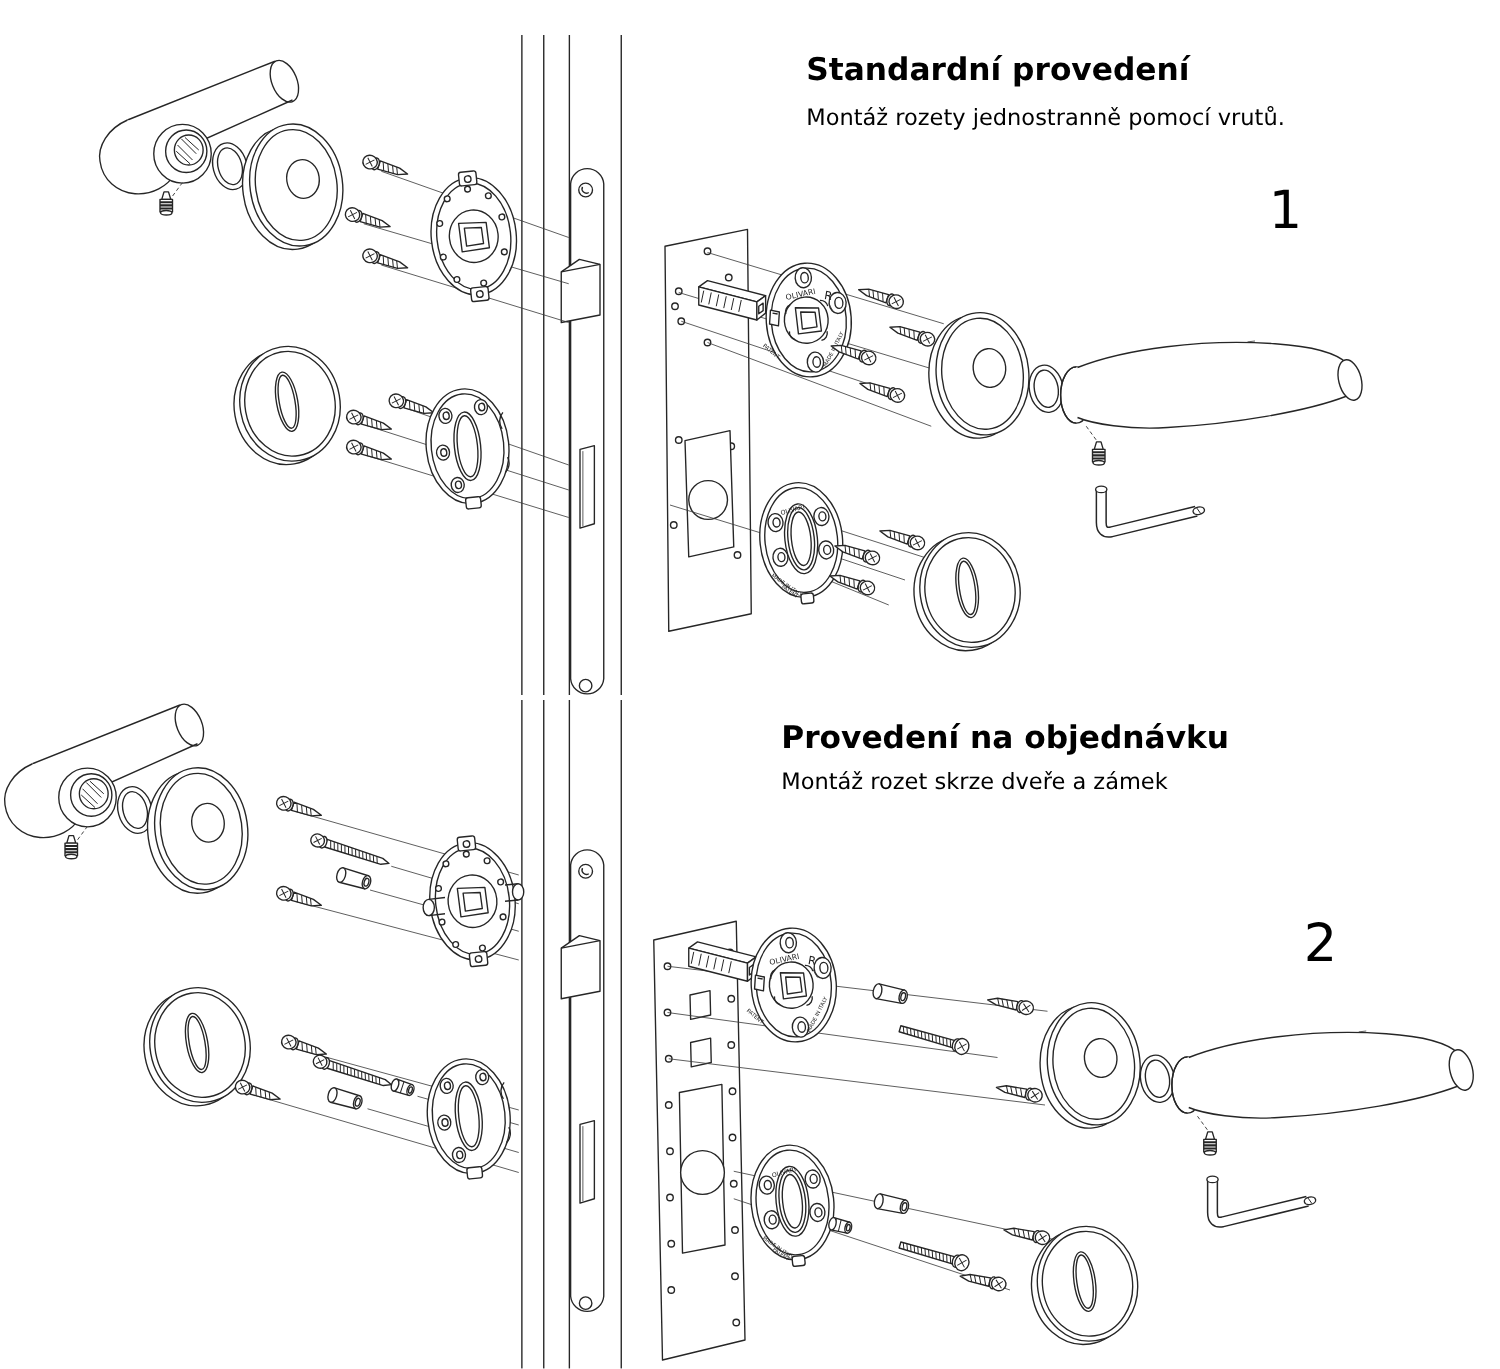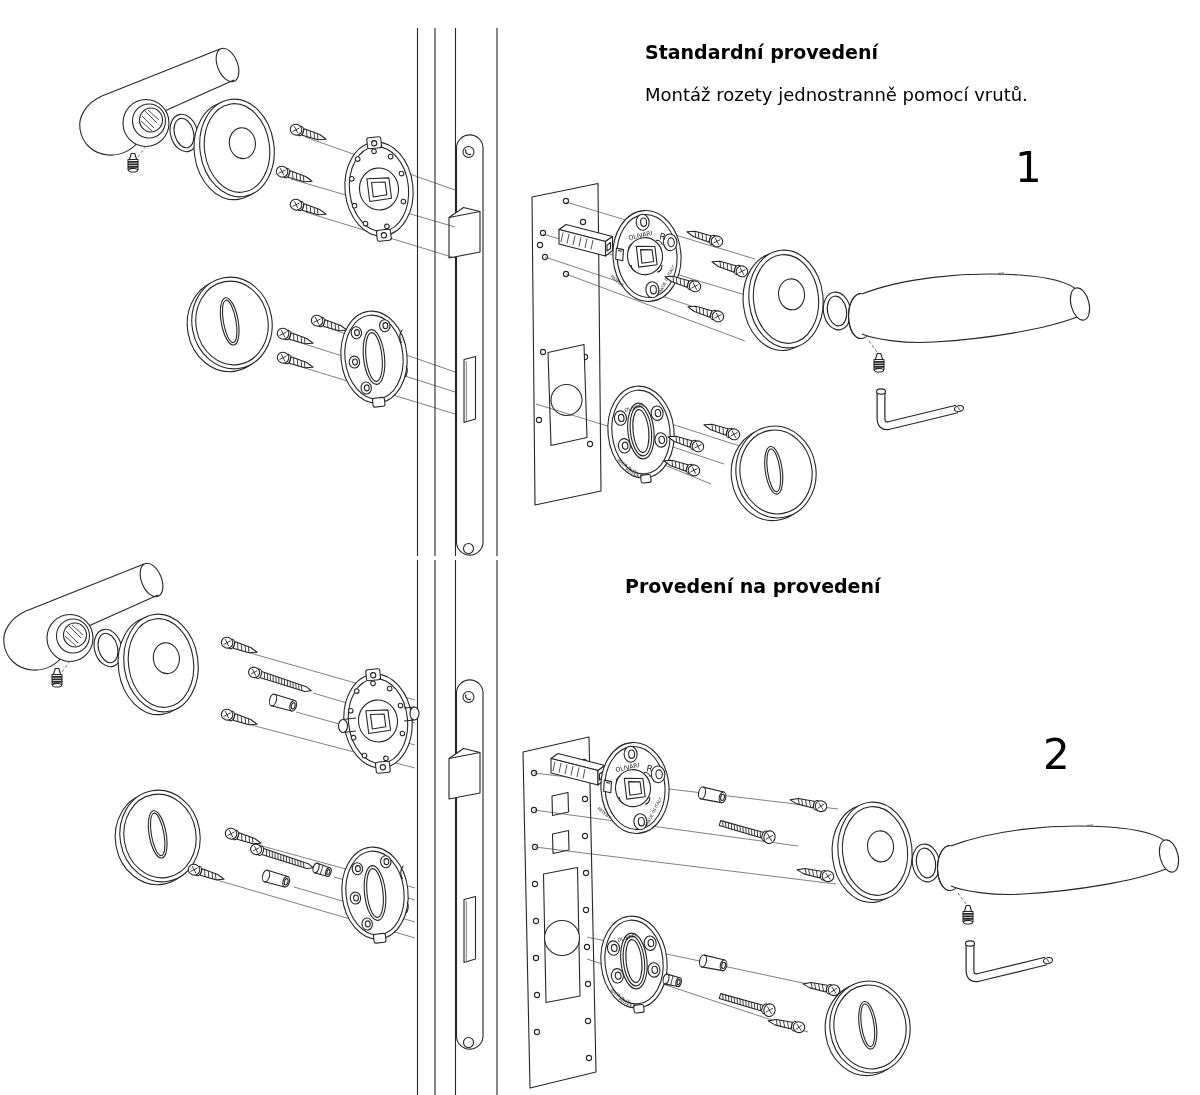--- a/index.html
+++ b/index.html
@@ -1,20 +1,20 @@
 <!DOCTYPE html>
 <html><head>
 <meta charset="utf-8">
 <style>
   html,body{margin:0;padding:0;background:#fff;}
   .page{position:relative;width:1200px;height:1095px;background:#ffffff;overflow:hidden;
         font-family:"DejaVu Sans","Liberation Sans",sans-serif;color:#000;}
   .svgwrap{position:absolute;left:0;top:0;width:1200px;height:1095px;}
   .txt{position:absolute;white-space:nowrap;}
-  .title{font-weight:bold;font-size:19px;}
+  .title{font-weight:bold;font-size:25px;}
   .desc{font-size:18px;}
   .note{font-size:18px;white-space:normal;width:505px;line-height:25px;}
   .num{font-size:42px;line-height:1;}
   
   .ln{fill:none;stroke:#262626;stroke-width:1.1px;stroke-linejoin:round;}
   .fw{fill:#ffffff;stroke:#262626;stroke-width:1.1px;stroke-linejoin:round;}
   .fo{fill:#ffffff;stroke:none;}
   .thin{fill:none;stroke:#3a3a3a;stroke-width:0.65px;}
   .hatch{fill:none;stroke:#262626;stroke-width:0.8px;}
   .dash{fill:none;stroke:#444444;stroke-width:0.8px;stroke-dasharray:3,2.2;}
@@ -382,16 +382,17 @@
   </g>
   <use href="#rightend" transform="translate(89,552)"></use>
 </g>
 </svg>
 </div>
 
 <div class="txt title" style="left:645px;top:41px">Standardní provedení</div>
 <div class="txt desc" style="left:645px;top:84px">Montáž rozety jednostranně pomocí vrutů.</div>
 <div class="txt num" style="left:1015px;top:147px">1</div>
 
-<div class="txt title" style="left:625px;top:575px">Provedení na provedení</div>
+<div class="txt title" style="left:625px;top:575px">Provedení na objednávku</div>
+<div class="txt desc" style="left:625px;top:615px">Montáž rozet skrze dveře a zámek</div>
 <div class="txt num" style="left:1043px;top:734px">2</div>
 
 </div>
 
 </body></html>

